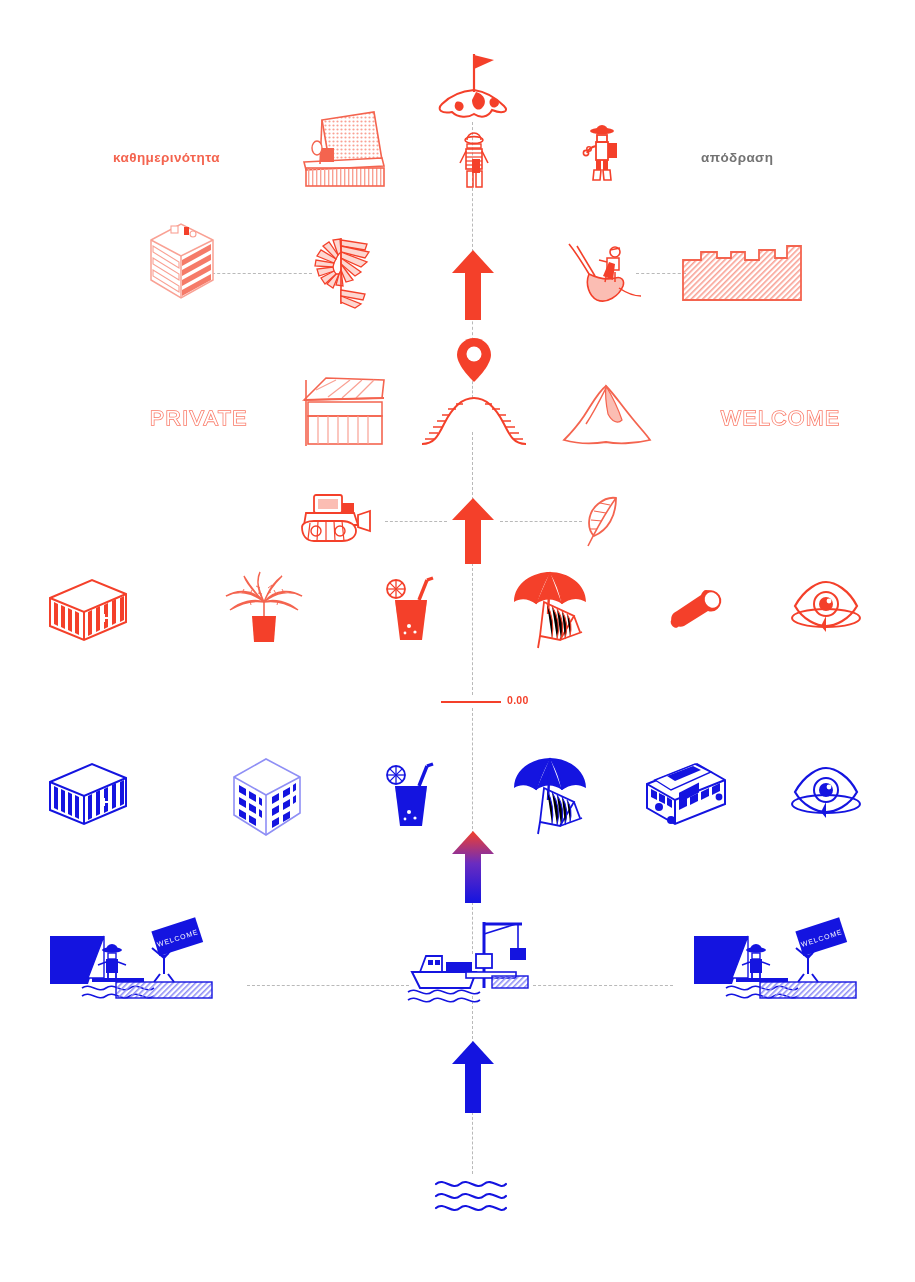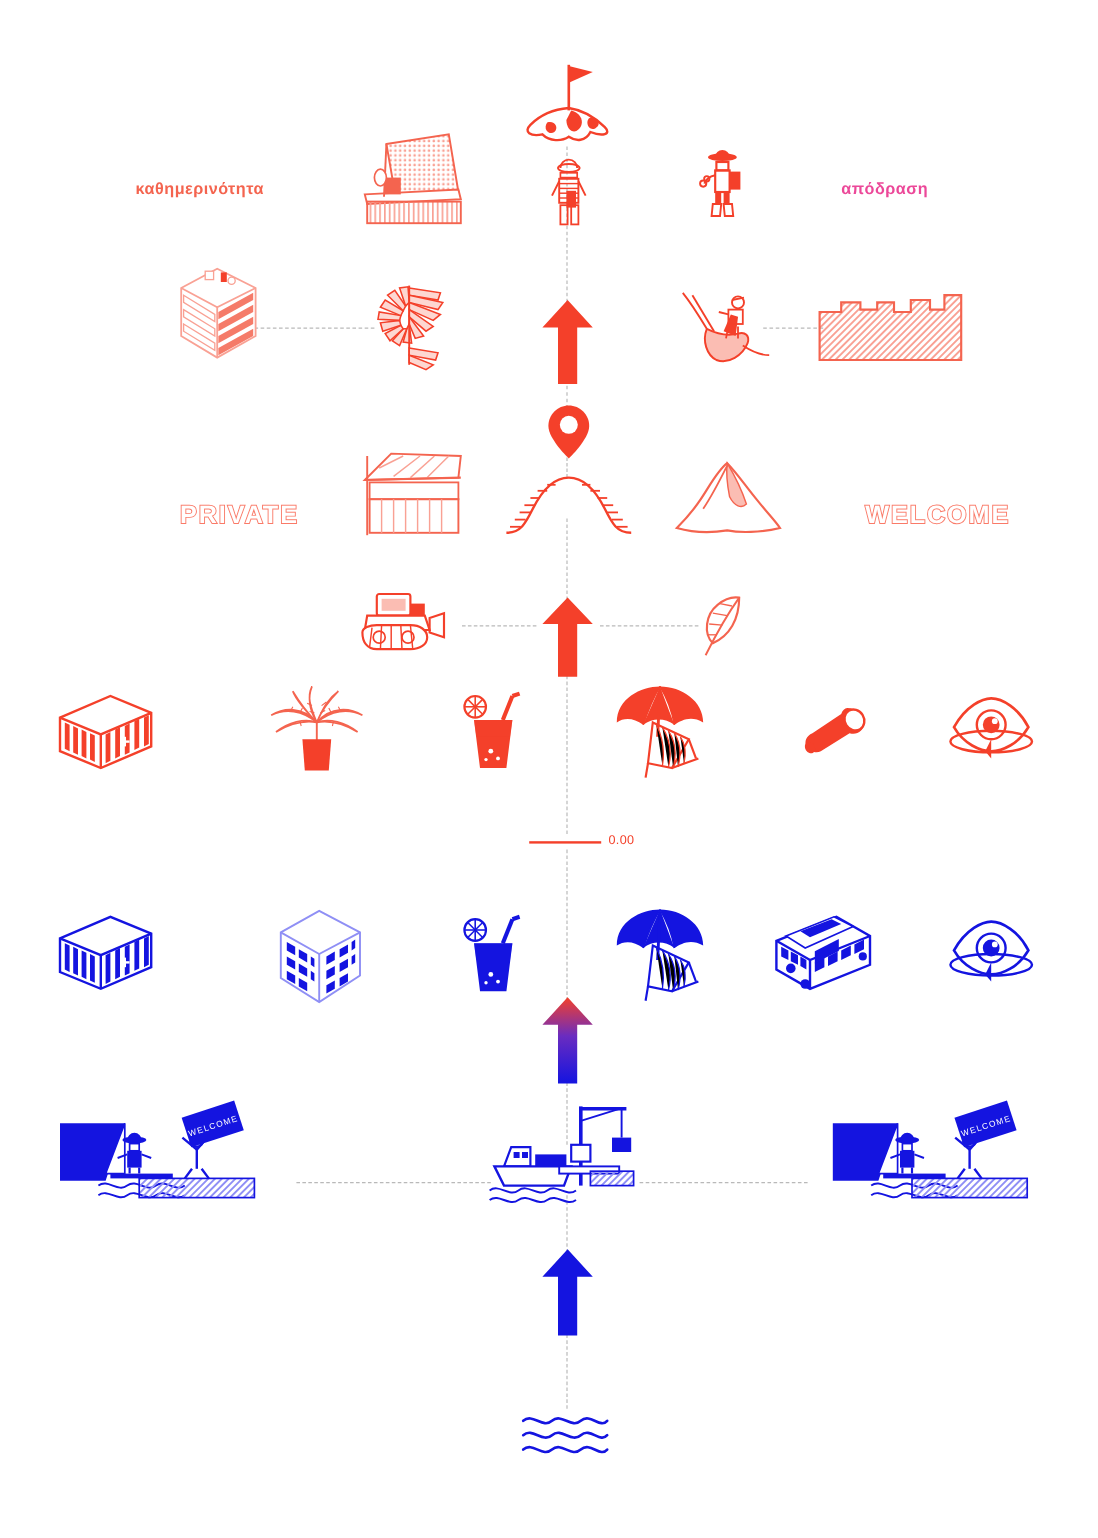--- a/index.html
+++ b/index.html
@@ -11,31 +11,30 @@
   }
   .stage{position:absolute;inset:0;width:915px;height:958px;}
   .ico{position:absolute;display:block;}
   .lbl{position:absolute;white-space:nowrap;}
 
   
   .label-greek{
     font-size:13.5px;font-weight:bold;letter-spacing:.4px;
   }
   .label-greek.left{color:#f4644f;}
-  .label-greek.right{color:#ec4899;}
+  .label-greek.right{color:#737373;}
 
   .label-outline{
-    font-size:21px;font-weight:bold;letter-spacing:1.6px;
+    font-size:21px;font-weight:normal;letter-spacing:1.6px;
     color:#ffffff;
     -webkit-text-stroke:1.6px #fa7a68;
     paint-order:stroke fill;
-    margin-top:12px;
   }
   .label-datum{
-    font-size:10.5px;font-weight:normal;color:#f4402a;letter-spacing:.3px;
+    font-size:10.5px;font-weight:bold;color:#f4402a;letter-spacing:.3px;
   }
 
   
   .vdash{
     position:absolute;width:0;border-left:1.4px dashed #b9b9b9;
   }
   .hdash{
     position:absolute;height:0;border-top:1.4px dashed #b9b9b9;
   }
   .datum-line{

